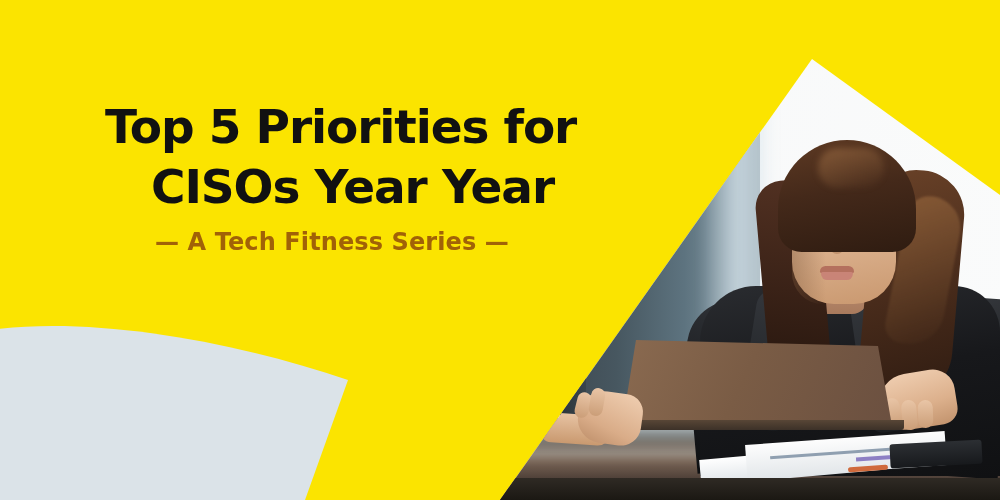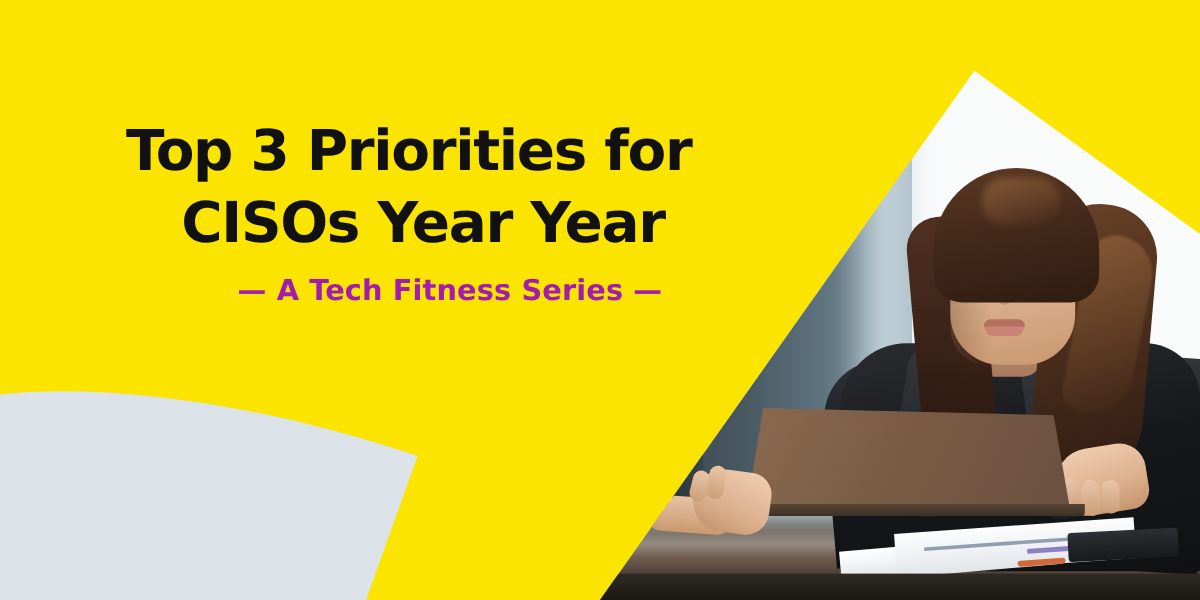--- a/index.html
+++ b/index.html
@@ -273,27 +273,26 @@
     font-family:"DejaVu Sans", sans-serif;
     font-size:47px;
     font-weight:bold;
     line-height:60px;
     letter-spacing:-1.1px;
   }
   #headline .line2 { padding-left:46px; display:block; }
   #subtitle {
     position:absolute;
     left:155px; top:228px;
-    color:#a21caf;
+    color:#a16207;
     font-family:"DejaVu Sans", sans-serif;
     font-size:24px;
     font-weight:600;
     letter-spacing:0.1px;
     white-space:nowrap;
-    margin-left:43px;
   }
 </style>
 </head>
 <body>
 
 <div id="banner">
 
   <div id="photo-layer">
     <div class="ph" id="ph-bg-white"></div>
     <div class="ph" id="ph-panel-dark"></div>
@@ -359,19 +358,19 @@
   </div>
 
   <div id="arc-clip">
     <svg width="400" height="200" viewBox="0 0 400 200">
       <path d="M -10 30 C 90 16, 230 40, 348 80 L 305 200 L -10 200 Z" fill="#dbe3e8"></path>
     </svg>
   </div>
 
   <div id="text-block">
     <h1 id="headline">
-      <span class="line1">Top 3 Priorities for</span>
+      <span class="line1">Top 5 Priorities for</span>
       <span class="line2">CISOs Year Year</span>
     </h1>
     <div id="subtitle">— A Tech Fitness Series —</div>
   </div>
 
 </div>
 
 </body></html>

